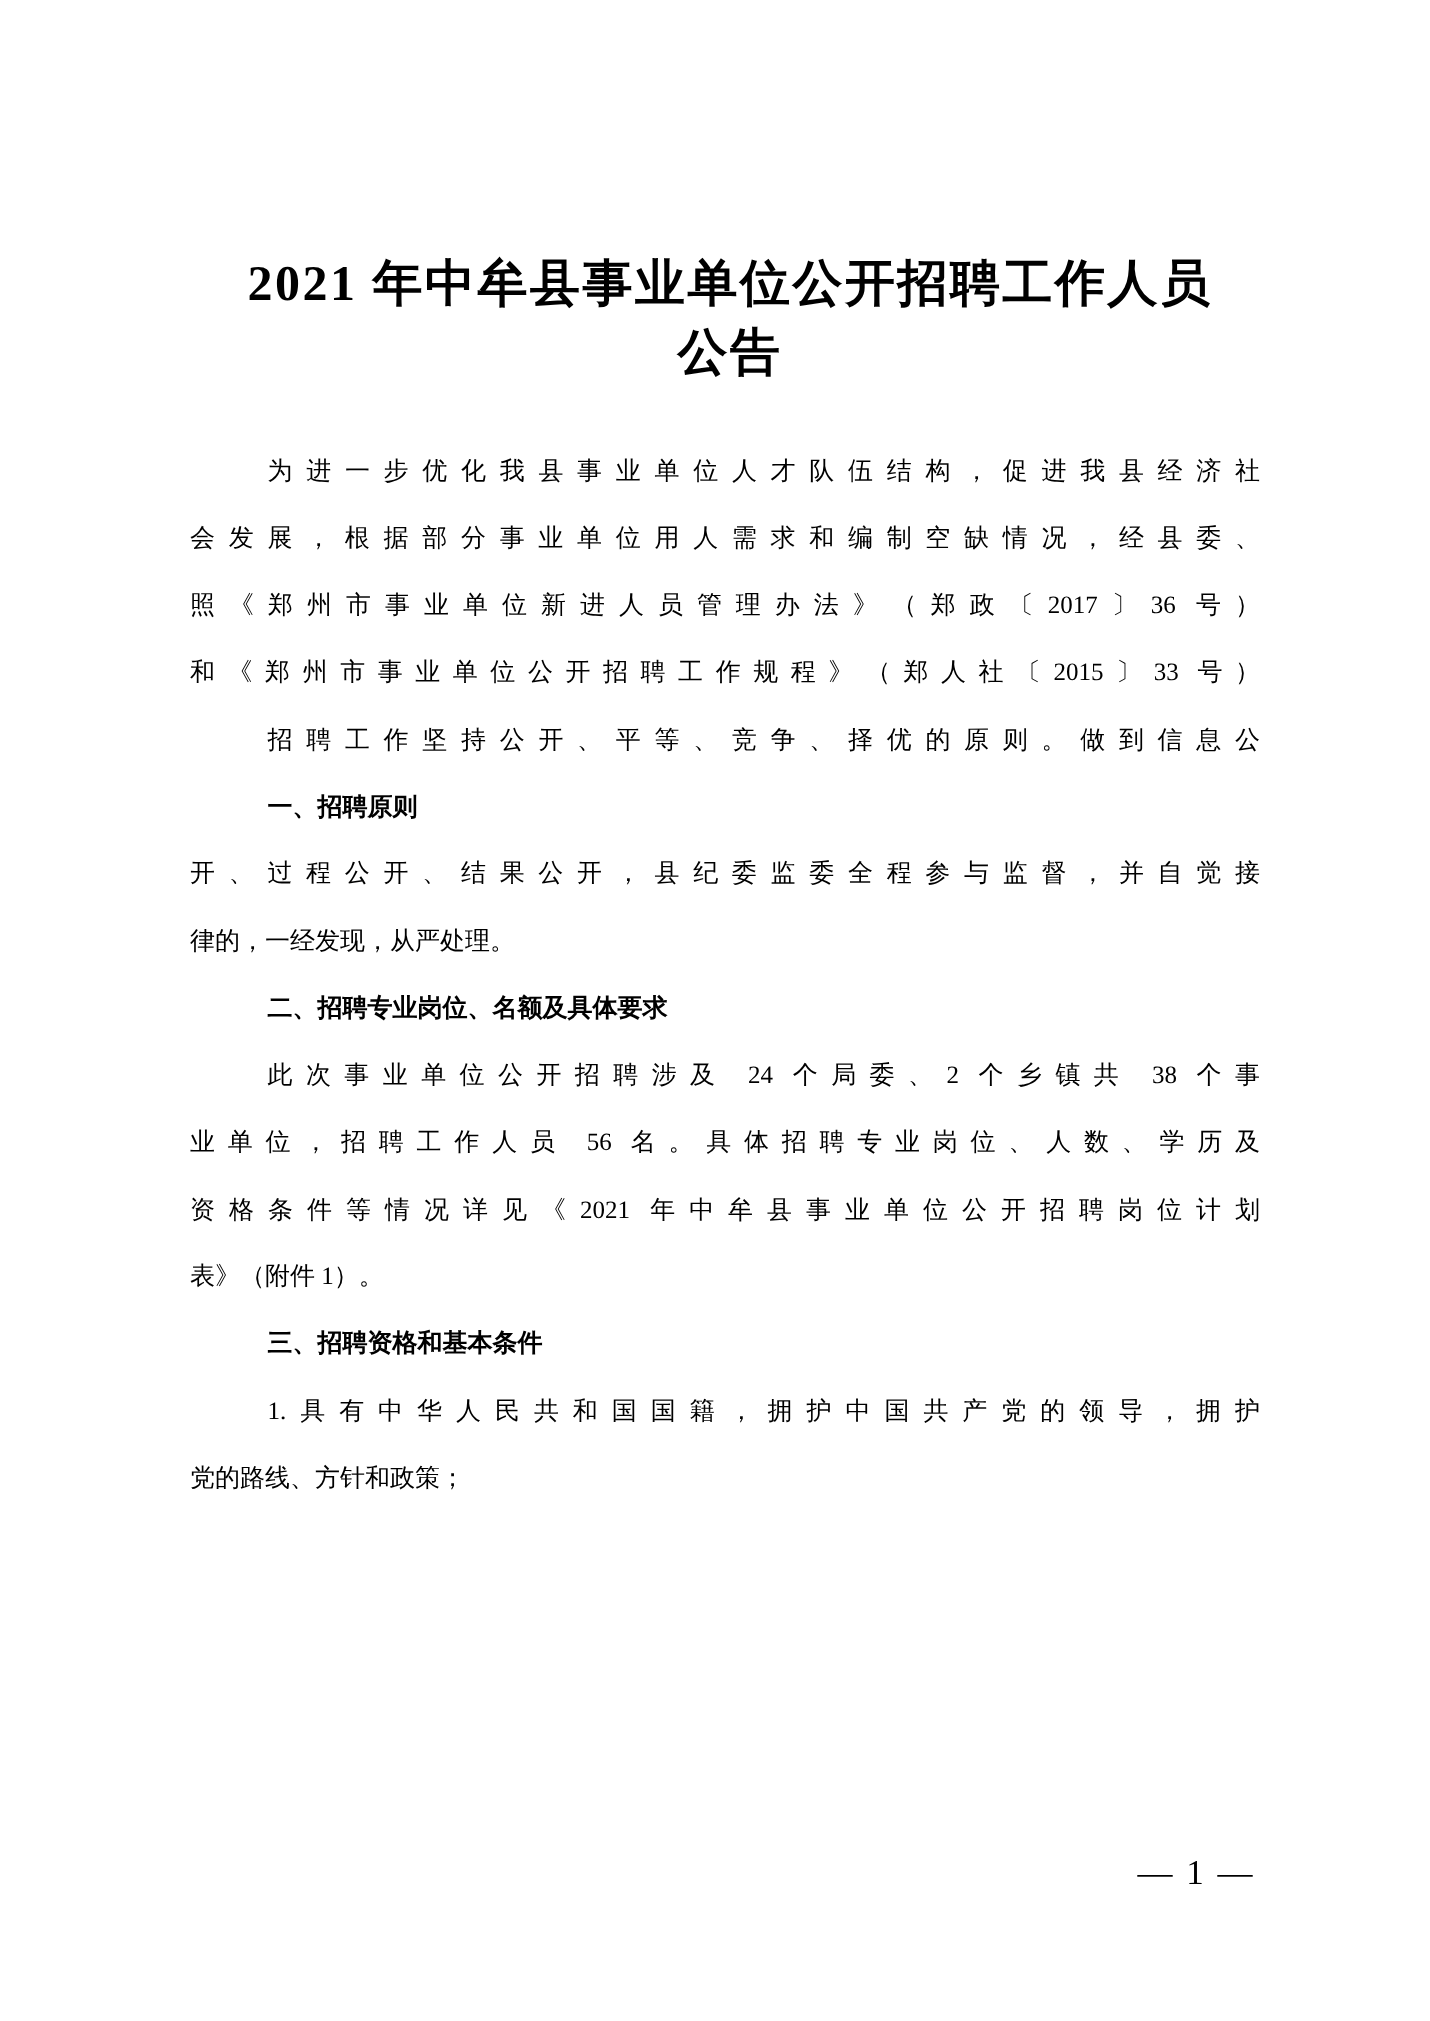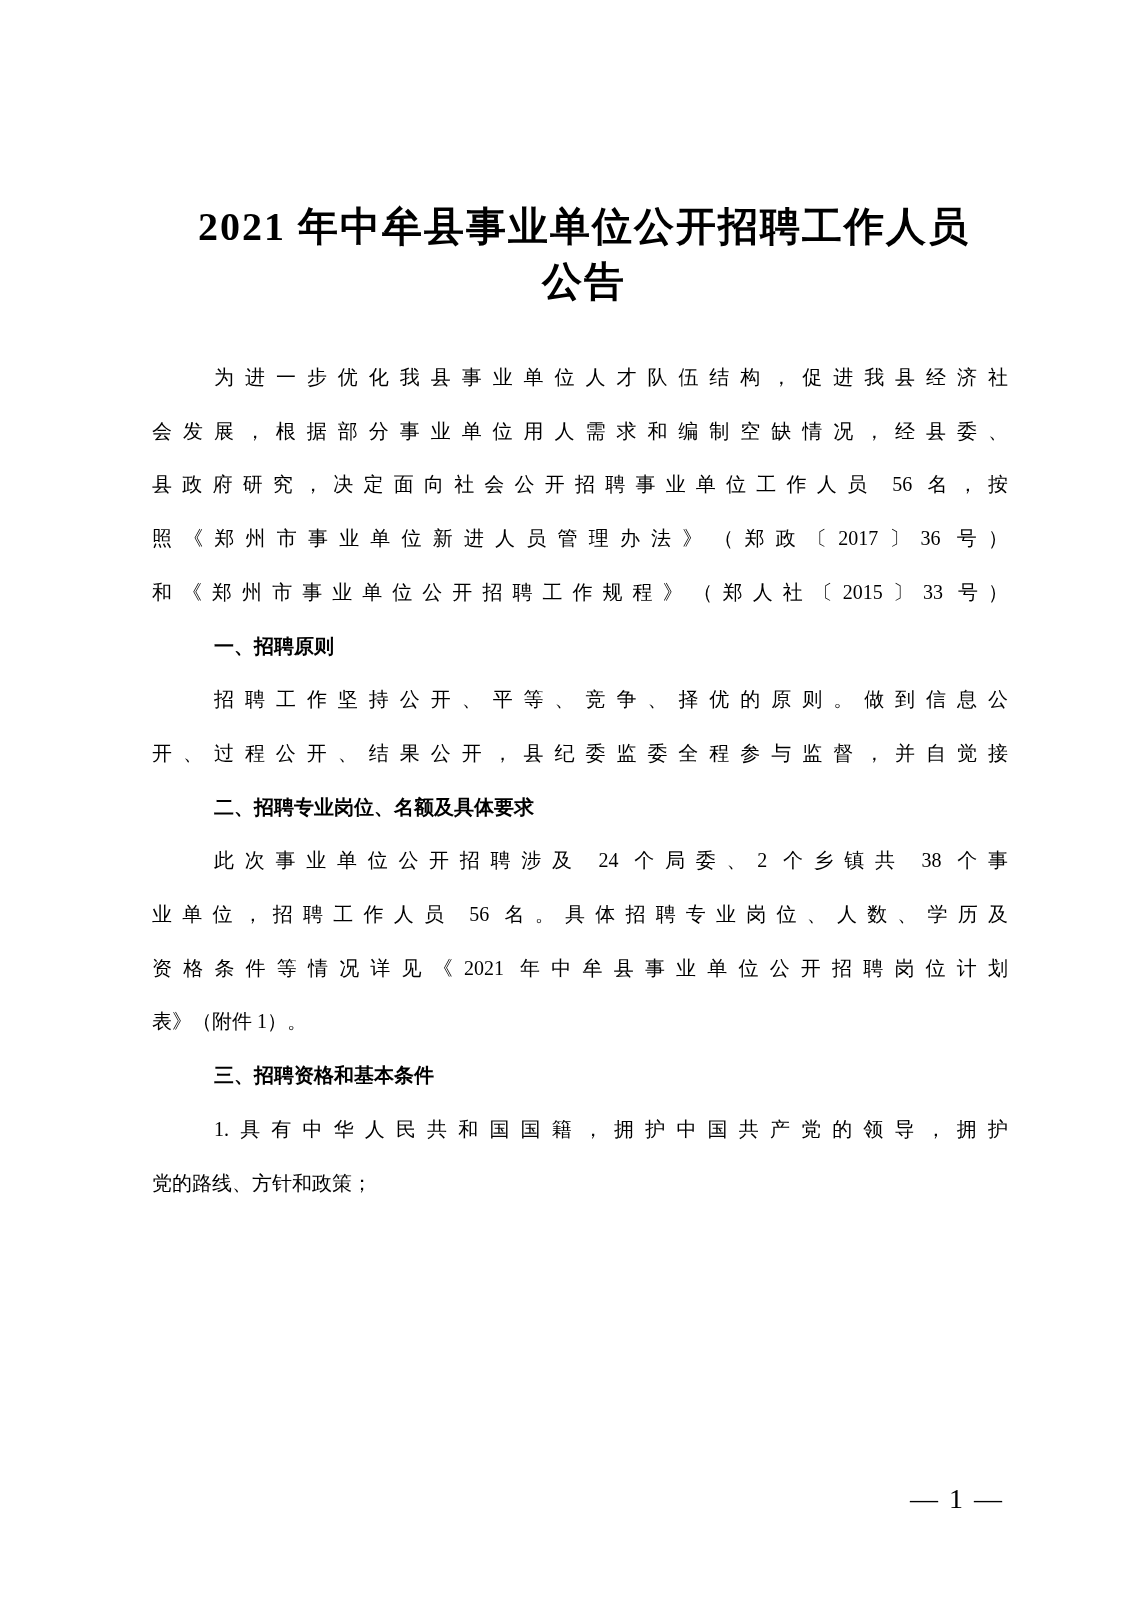--- a/index.html
+++ b/index.html
@@ -58,28 +58,28 @@
 <div class="page">
 
   <div class="title">
     <div>2021 年中牟县事业单位公开招聘工作人员</div>
     <div>公告</div>
   </div>
 
   <div class="body">
     <div class="ln fl ind">为进一步优化我县事业单位人才队伍结构，促进我县经济社</div>
     <div class="ln fl">会发展，根据部分事业单位用人需求和编制空缺情况，经县委、</div>
-    <div class="ln fl">县政府研究，决定面向社会公开招聘事业单位工作人员 56 名，按</div>
     <div class="ln fl">照《郑州市事业单位新进人员管理办法》（郑政〔2017〕36 号）</div>
     <div class="ln fl">和《郑州市事业单位公开招聘工作规程》（郑人社〔2015〕33 号）</div>
 
+    <div class="ln fl ind">招聘工作坚持公开、平等、竞争、择优的原则。做到信息公</div>
+
     <div class="ln hd ind">一、招聘原则</div>
-
-    <div class="ln fl ind">招聘工作坚持公开、平等、竞争、择优的原则。做到信息公</div>
     <div class="ln fl">开、过程公开、结果公开，县纪委监委全程参与监督，并自觉接</div>
+    <div class="ln">律的，一经发现，从严处理。</div>
 
     <div class="ln hd ind">二、招聘专业岗位、名额及具体要求</div>
 
     <div class="ln fl ind">此次事业单位公开招聘涉及 24 个局委、2 个乡镇共 38 个事</div>
     <div class="ln fl">业单位，招聘工作人员 56 名。具体招聘专业岗位、人数、学历及</div>
     <div class="ln fl">资格条件等情况详见《2021 年中牟县事业单位公开招聘岗位计划</div>
     <div class="ln">表》（附件 1）。</div>
 
     <div class="ln hd ind">三、招聘资格和基本条件</div>
 

